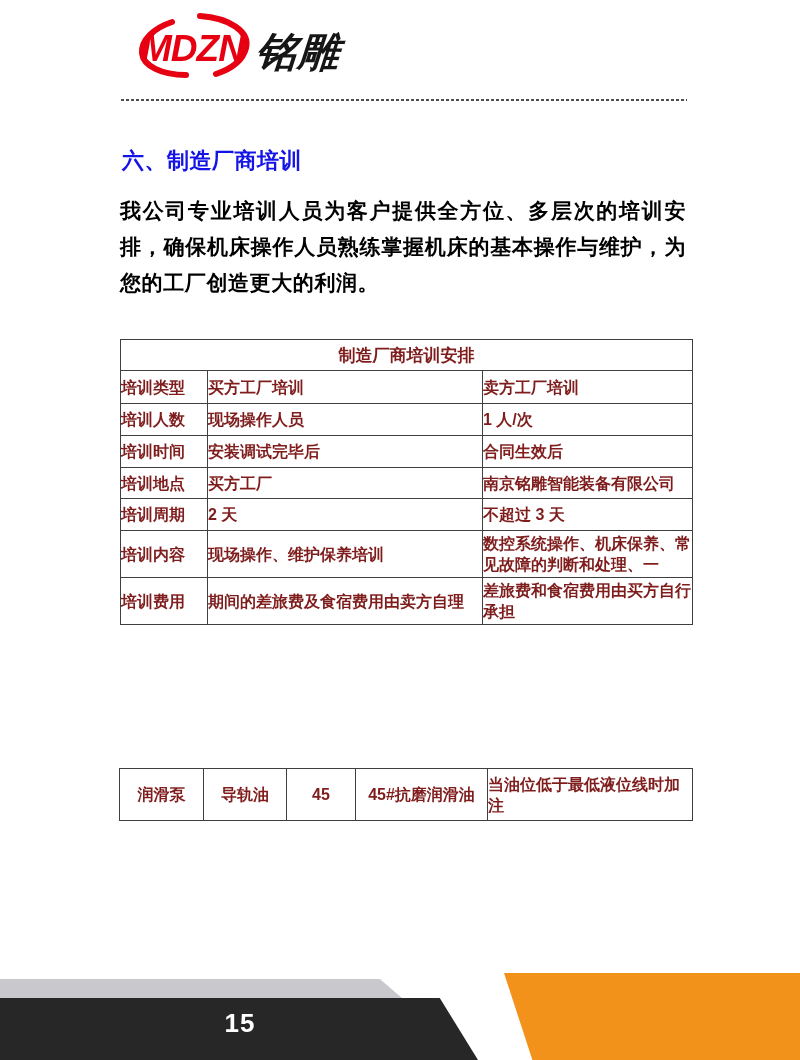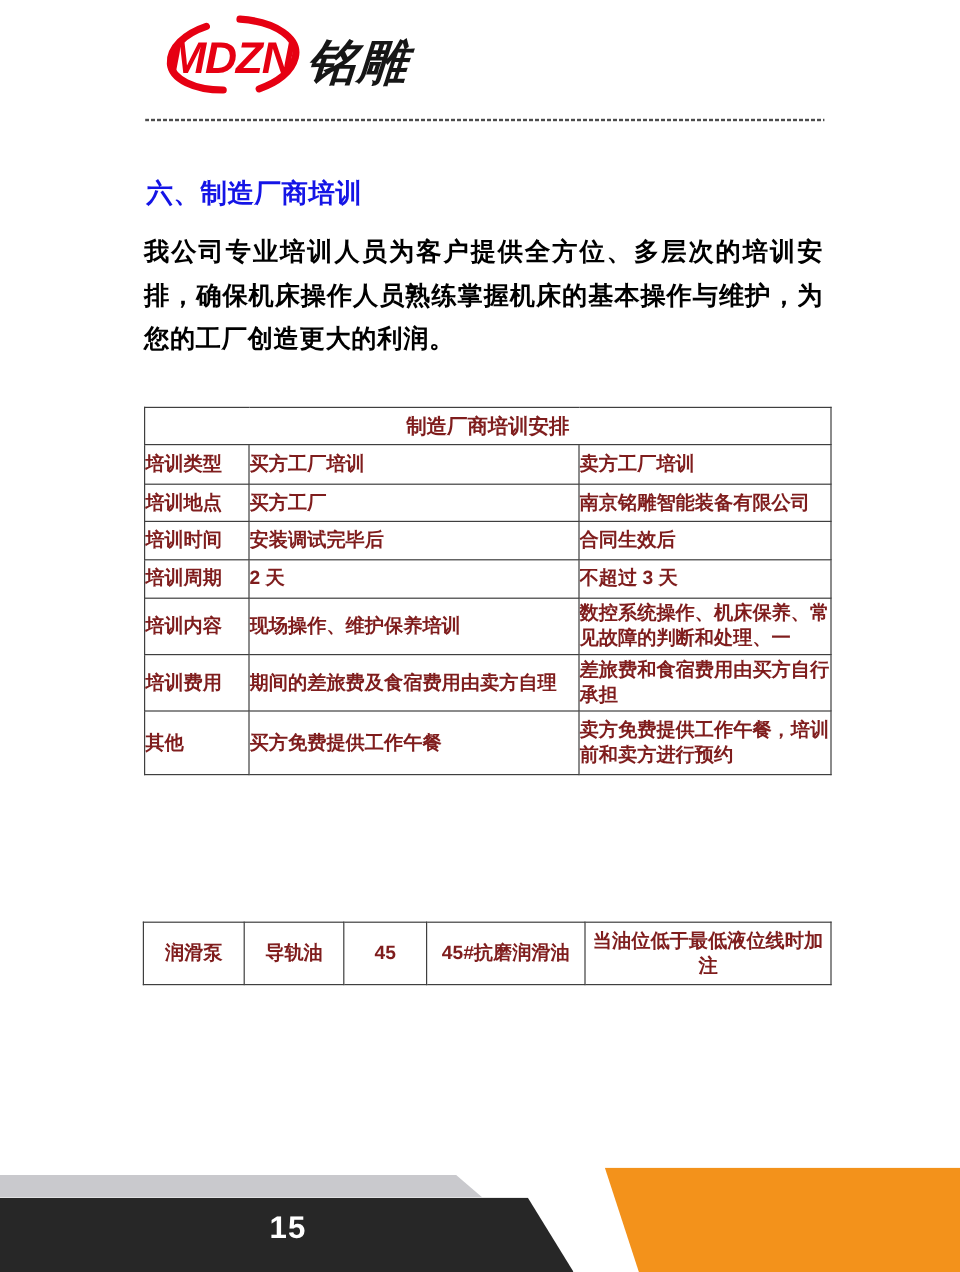--- a/index.html
+++ b/index.html
@@ -34,21 +34,21 @@
   
   table{position:absolute;border-collapse:collapse;table-layout:fixed;}
   td{
     border:1.5px solid #3f3f3f;font-size:16px;font-weight:bold;color:#7f1d1d;
     padding:2px 0;vertical-align:middle;line-height:21px;overflow:hidden;
   }
   .t1{left:120px;top:339px;width:572px;}
   .t1 .title-cell{text-align:center;font-size:17px;}
   .t2{left:119px;top:768px;width:573px;}
   .t2 td{text-align:center;}
-  .t2 td.left{text-align:center;}
+  .t2 td.left{text-align:left;}
   .pre{white-space:pre-line;}
   
   .f-gray{
     position:absolute;left:0;top:979px;width:402px;height:19px;
     background:var(--footer-gray,#c9c9cd);
     clip-path:polygon(0 0,94.5% 0,100% 100%,0 100%);
   }
   .f-dark{
     position:absolute;left:0;top:998px;width:478px;height:62px;
     background:var(--footer-dark,#272727);
@@ -91,49 +91,49 @@
       </colgroup>
     <tbody>
         <tr style="height:31px">
       <td colspan="3" class="title-cell">制造厂商培训安排</td>
     </tr>
     <tr style="height:33px">
       <td>培训类型</td>
       <td>买方工厂培训</td>
       <td>卖方工厂培训</td>
     </tr>
-    <tr style="height:31px">
-      <td>培训地点</td>
-      <td>买方工厂</td>
-      <td>南京铭雕智能装备有限公司</td>
+    <tr style="height:32px">
+      <td>培训人数</td>
+      <td>现场操作人员</td>
+      <td>1 人/次</td>
     </tr>
     <tr style="height:32px">
       <td>培训时间</td>
       <td>安装调试完毕后</td>
       <td>合同生效后</td>
+    </tr>
+    <tr style="height:31px">
+      <td>培训地点</td>
+      <td>买方工厂</td>
+      <td>南京铭雕智能装备有限公司</td>
     </tr>
     <tr style="height:32px">
       <td>培训周期</td>
       <td>2 天</td>
       <td>不超过 3 天</td>
     </tr>
     <tr style="height:42px">
       <td>培训内容</td>
       <td>现场操作、维护保养培训</td>
       <td>数控系统操作、机床保养、常见故障的判断和处理、一</td>
     </tr>
     <tr style="height:43px">
       <td>培训费用</td>
       <td>期间的差旅费及食宿费用由卖方自理</td>
       <td>差旅费和食宿费用由买方自行承担</td>
-    </tr>
-    <tr style="height:53px">
-      <td>其他</td>
-      <td>买方免费提供工作午餐</td>
-      <td>卖方免费提供工作午餐，培训前和卖方进行预约</td>
     </tr>
   </tbody>
     </table>
 
 
   <table class="t2">
     <colgroup>
         <col style="width:84px">
         <col style="width:83px">
         <col style="width:69px">

